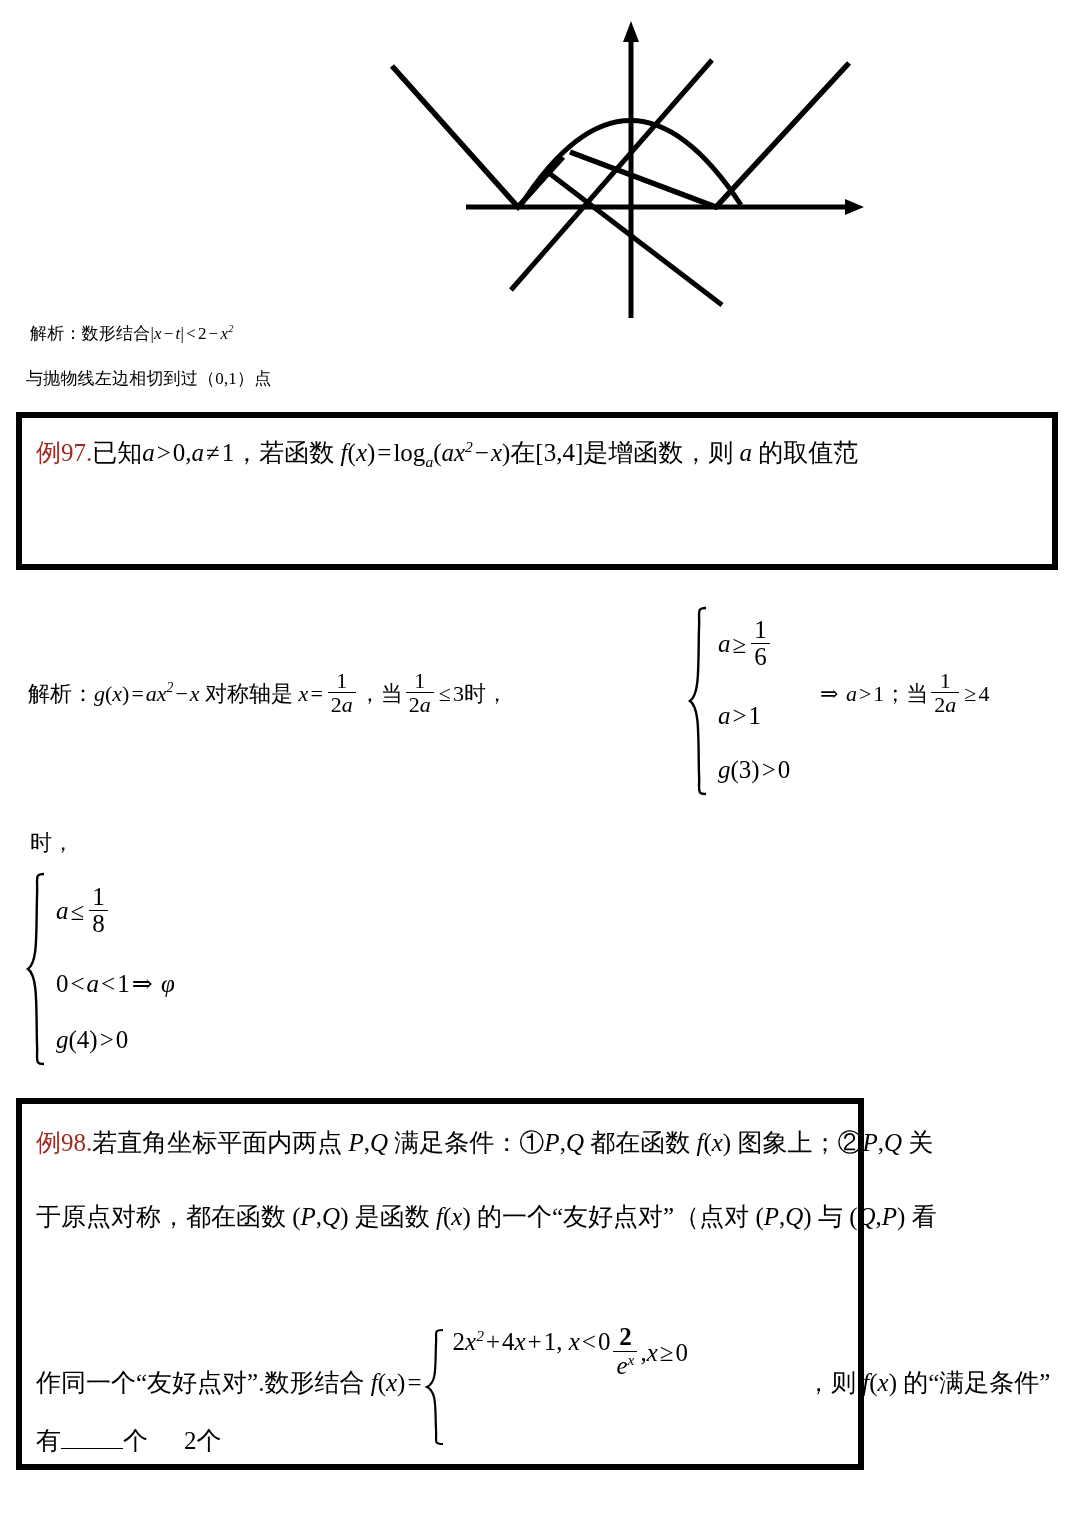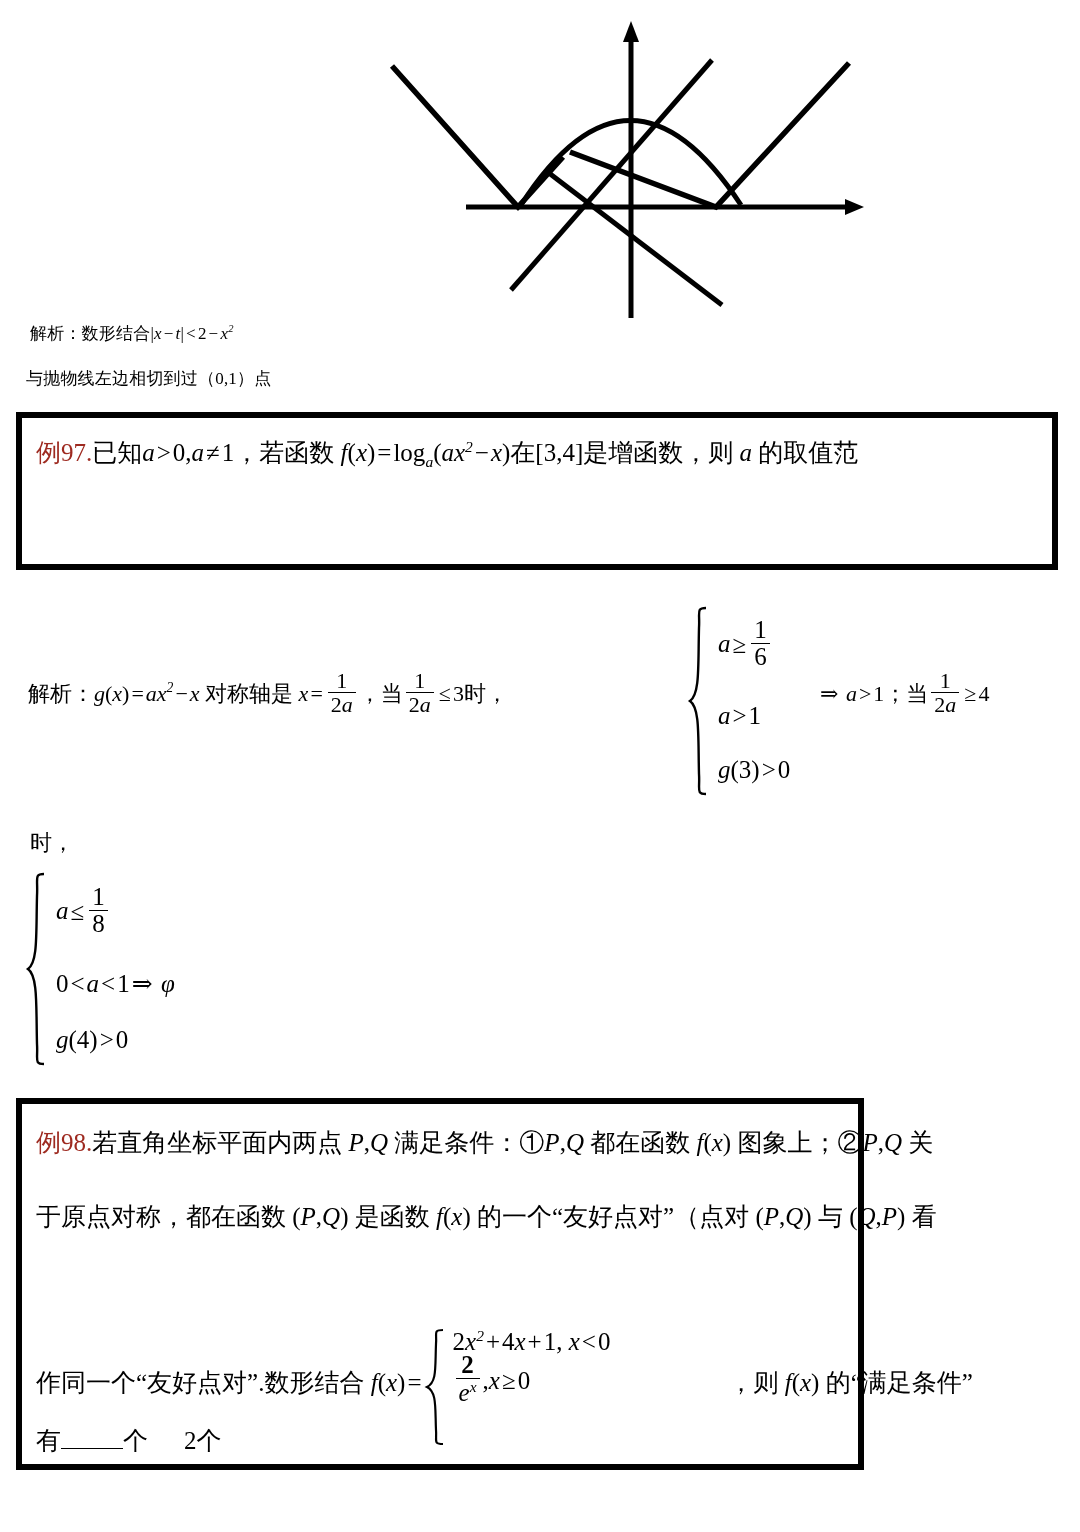--- a/index.html
+++ b/index.html
@@ -96,21 +96,21 @@
   }
   .system-rows .row { white-space: nowrap; line-height: 1.0; }
 
   .piece-system {
     display: inline-flex;
     align-items: stretch;
     vertical-align: middle;
   }
   .piece-rows {
     display: flex;
-    flex-direction: column;
+    flex-direction: row;
     justify-content: flex-start;
     padding-left: 5px;
   }
   .piece-rows .row { white-space: nowrap; line-height: 1.05; }
 </style>
 </head>
 <body>
 
 <div id="graph-figure">
   <svg width="1080" height="318" viewBox="0 0 1080 318">

